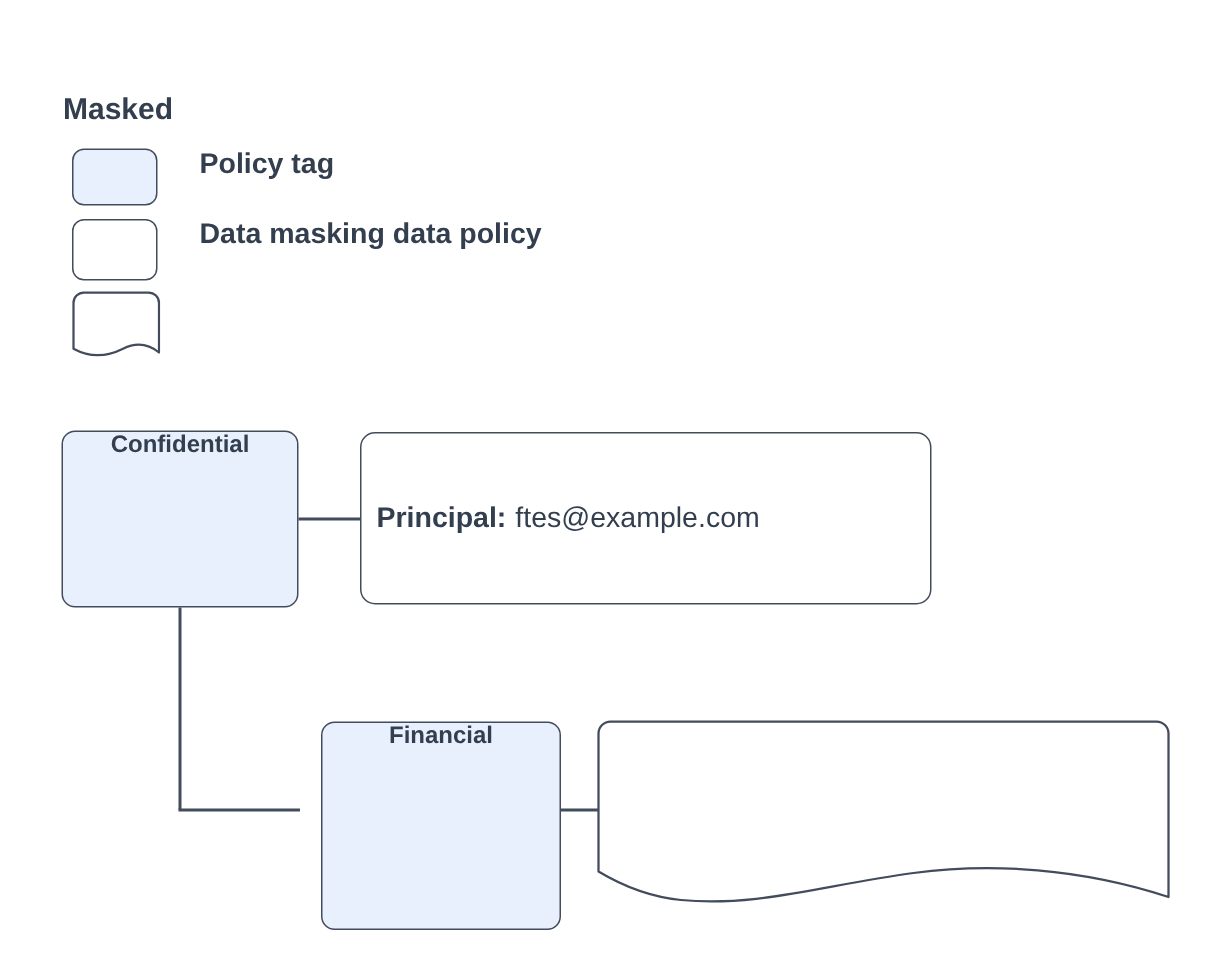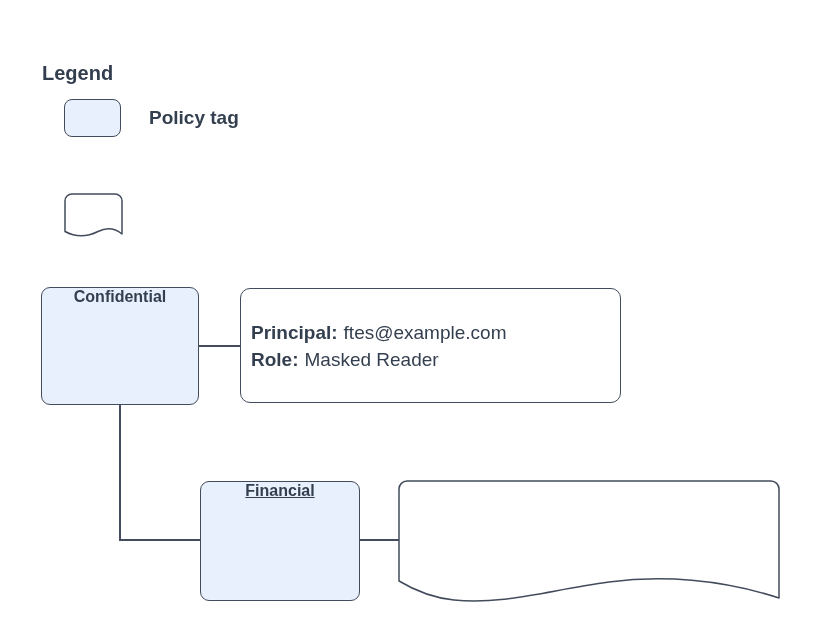--- a/index.html
+++ b/index.html
@@ -23,23 +23,23 @@
 
   
   .legend-title {
     position: absolute;
     left: 42px; top: 62px;
     font-size: 20px;
     font-weight: bold;
   }
   .legend-row {
     position: absolute;
-    left: 64px;
+    left: 48px;
     display: flex;
-    align-items: center;
+    align-items: flex-start;
   }
   .legend-row .swatch-gap { width: 28px; flex: 0 0 28px; }
   .legend-label {
     font-size: 19px;
     font-weight: bold;
     white-space: nowrap;
   }
   .swatch-rect {
     width: 57px;
     flex: 0 0 57px;
@@ -59,21 +59,21 @@
     background: var(--policy-tag-fill);
     border: 1.5px solid var(--border-color);
     border-radius: 9px;
     display: flex;
     align-items: flex-start;
     justify-content: center;
     font-size: 16px;
     font-weight: bold;
   }
   #node-confidential { left: 41px;  top: 287px; width: 158px; height: 118px; }
-  #node-financial    { left: 200px; top: 481px; width: 160px; height: 120px; text-decoration: underline; }
+  #node-financial    { left: 214px; top: 481px; width: 160px; height: 139px; }
 
   .policy-box {
     position: absolute;
     left: 240px; top: 288px;
     width: 381px; height: 115px;
     background: var(--white-fill);
     border: 1.5px solid var(--border-color);
     border-radius: 10px;
     display: flex;
     flex-direction: column;
@@ -111,28 +111,33 @@
   #conn-conf-policy { left: 199px; top: 345px; width: 41px; }
   #conn-vert        { left: 119px; top: 405px; height: 134.5px; }
   #conn-horiz-fin   { left: 119px; top: 539px; width: 81px; }
   #conn-fin-doc     { left: 360px; top: 539px; width: 39px; }
 </style>
 </head>
 <body>
 
 <div class="canvas">
 
-  <div class="legend-title">Legend</div>
+  <div class="legend-title">Masked</div>
 
   <div class="legend-row row-policy-tag">
     <div class="swatch-rect swatch-blue"></div>
     <div class="swatch-gap"></div>
     <div class="legend-label">Policy tag</div>
   </div>
 
+  <div class="legend-row row-masking">
+    <div class="swatch-rect swatch-white"></div>
+    <div class="swatch-gap"></div>
+    <div class="legend-label">Data masking data policy</div>
+  </div>
 
   <div class="legend-row row-column-level">
     <div class="swatch-doc-wrap">
       <svg width="59" height="48" viewBox="0 0 59 48">
         <path class="swatch-doc-path" d="M 8 1 H 51 C 54.9 1 58 4.1 58 8 V 41 C 50 34.5 42 34.5 34 38.5 C 25 43 13 45 1 38.5 V 8 C 1 4.1 4.1 1 8 1 Z"></path>
       </svg>
     </div>
     <div class="swatch-gap"></div>
   </div>
 
@@ -142,23 +147,20 @@
   <div class="hline" id="conn-fin-doc"></div>
 
   <div class="tag-node" id="node-confidential">
     <span>Confidential</span>
   </div>
 
   <div class="policy-box">
     <div class="field-line">
       <span class="field-label">Principal:</span><span>ftes@example.com</span>
     </div>
-    <div class="field-line">
-      <span class="field-label">Role:</span><span>Masked Reader</span>
-    </div>
   </div>
 
   <div class="tag-node" id="node-financial">
     <span>Financial</span>
   </div>
 
   <div class="doc-node">
     <svg width="382" height="128" viewBox="0 0 382 128">
       <path class="doc-path" d="M 9 1 H 373 C 377.4 1 381 4.6 381 9 V 118 C 323 99 263 95 211 102 C 151 110 106 125 56 120 C 36 118 16 110 1 101 V 9 C 1 4.6 4.6 1 9 1 Z"></path>
     </svg>

